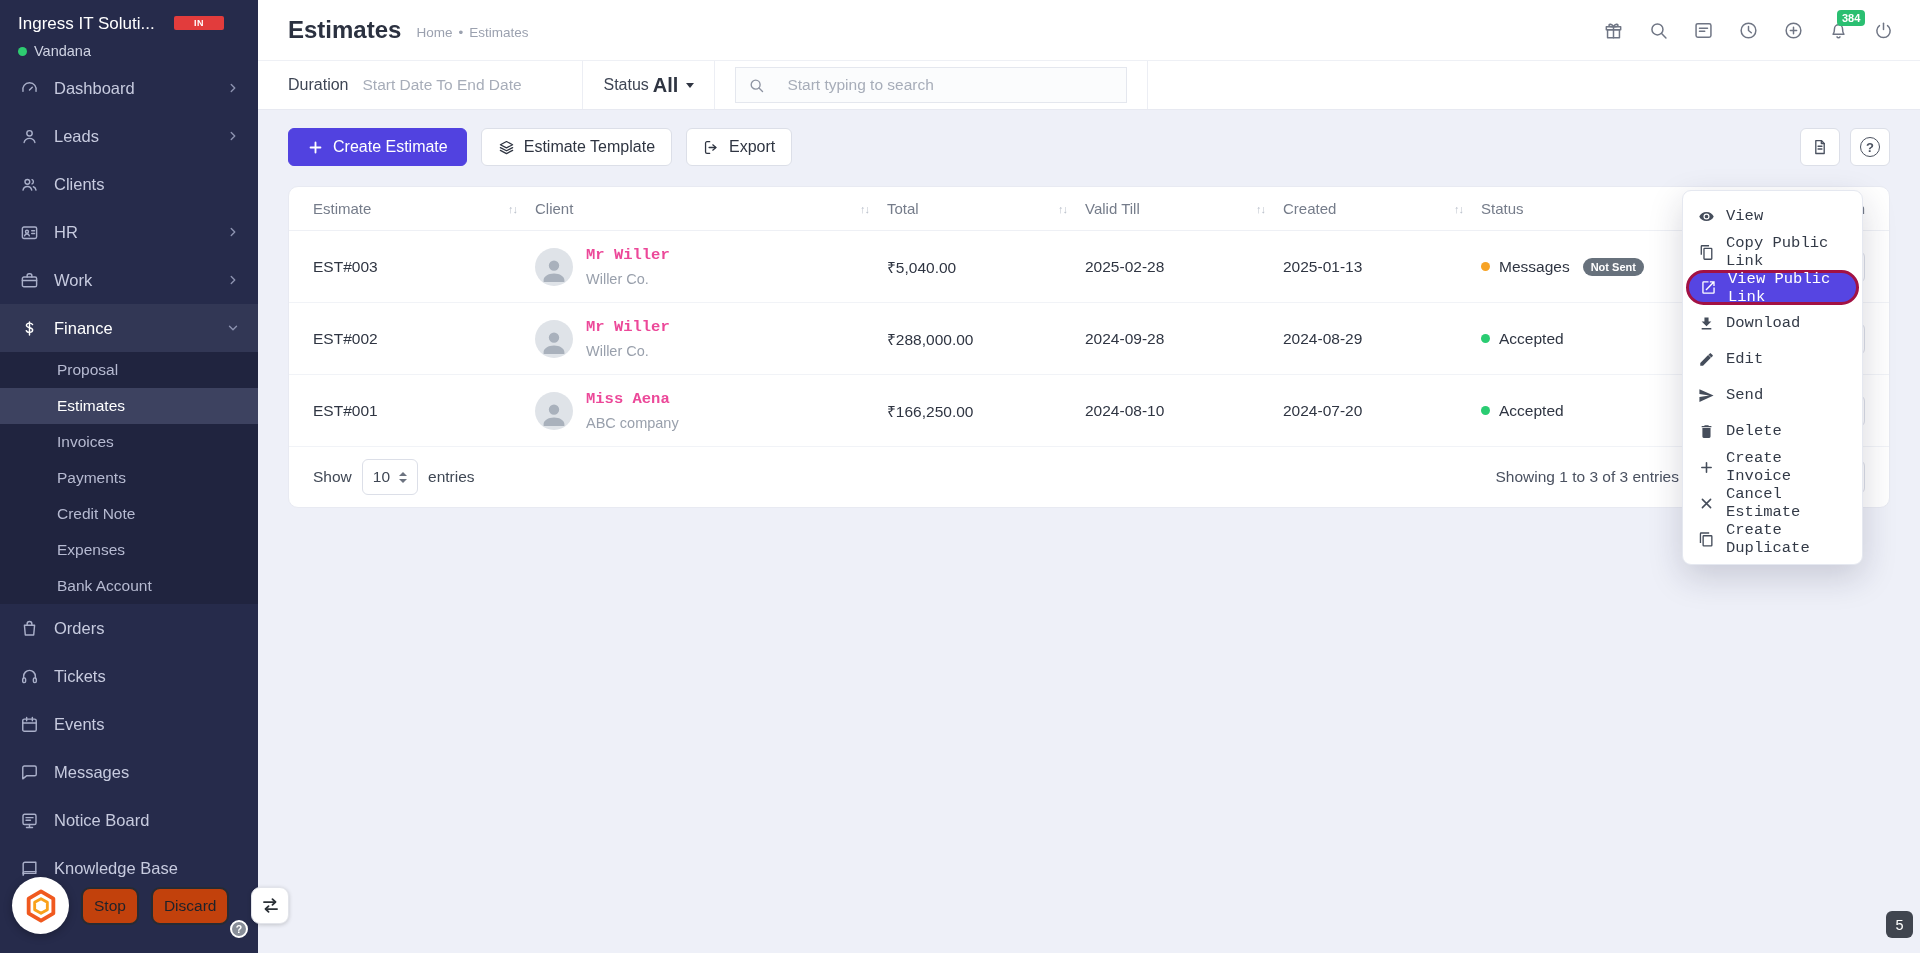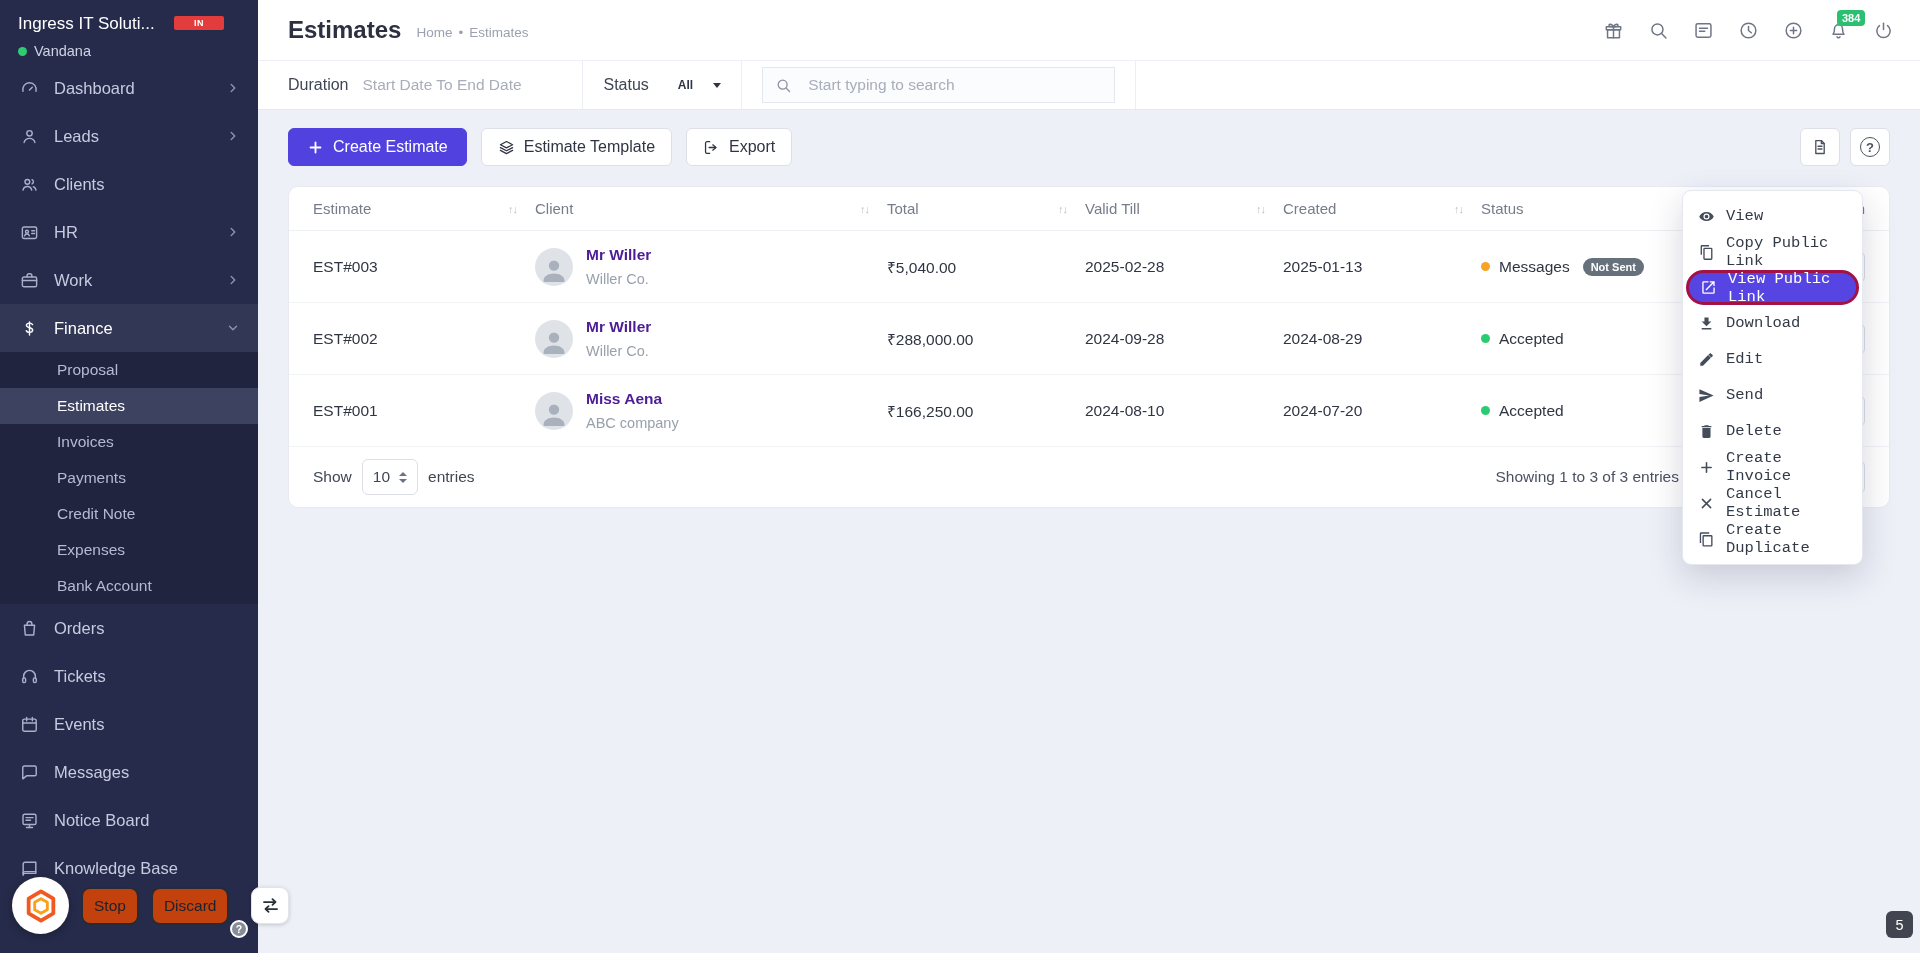--- a/index.html
+++ b/index.html
@@ -32,23 +32,23 @@
   .breadcrumb { margin-left:15px; margin-top:4px; font-size:13.5px; color:#9ba1af; display:flex; align-items:center; gap:6px; }
   .top-icons { margin-left:auto; display:flex; align-items:center; gap:24px; color:#6f7584; }
   .tic { width:21px; height:21px; position:relative; color:#6f7584; }
   .notif-badge { position:absolute; top:-10px; left:9px; background:#2abf71; color:#fff; font-size:11px; font-weight:700; padding:2px 5px; border-radius:4px; line-height:1.1; }
 
   .filterbar { height:49px; background:#fff; display:flex; align-items:center; padding:0 30px; border-bottom:1px solid #e7e9f1; }
   .f-label { font-size:16px; color:#3e4554; }
   .duration-input { border:none; outline:none; margin-left:14px; width:200px; font-size:15.5px; color:#3e4554; font-family:inherit; background:transparent; }
   .duration-input::placeholder, .search-box input::placeholder { color:#a7adb9; }
   .v-div { width:1px; height:48px; background:#eceef4; margin:0 20px; flex:none; }
-  .status-select { display:flex; align-items:center; gap:20px; margin-left:29px; font-size:12px; font-weight:700; color:#2f3542; }
+  .status-select { display:flex; align-items:center; gap:8px; margin-left:4px; font-size:20px; font-weight:700; color:#2f3542; }
   .caret-dn { width:0; height:0; border-left:4.5px solid transparent; border-right:4.5px solid transparent; border-top:5.5px solid currentColor; }
-  .search-box { display:flex; align-items:center; gap:16px; width:353px; height:36px; border:1px solid #e4e7ee; background:#fbfcfd; border-radius:0; padding:0 12px; color:#8d93a1; }
+  .search-box { display:flex; align-items:center; gap:22px; width:392px; height:36px; border:1px solid #e4e7ee; background:#fbfcfd; border-radius:0; padding:0 12px; color:#8d93a1; }
   .search-box .s-ic { width:17px; height:17px; flex:none; }
   .search-box input { border:none; outline:none; background:transparent; flex:1; font-size:15.5px; color:#3e4554; font-family:inherit; }
 
   .content { padding:18px 30px 0; }
   .toolbar { display:flex; align-items:center; margin-bottom:20px; }
   .btn { height:38px; border-radius:6px; font-size:16px; display:inline-flex; align-items:center; gap:9px; font-family:inherit; }
   .btn-primary { background:#5142e0; border:1px solid #5142e0; color:#fff; padding:0 18px; }
   .btn-outline { background:#fff; border:1px solid #dcdfe8; color:#2f3542; padding:0 16px; margin-left:14px; }
   .b-ic { width:17px; height:17px; flex:none; }
   .toolbar-right { margin-left:auto; display:flex; gap:10px; }
@@ -60,21 +60,21 @@
   .card { background:#fff; border:1px solid #e8eaf2; border-radius:10px; position:relative; }
   .t-head, .t-row { display:grid; grid-template-columns:222px 352px 198px 198px 198px 240px 1fr; align-items:center; padding:0 24px; }
   .t-head { height:44px; border-bottom:1px solid #eef0f5; color:#757c8a; font-size:15px; }
   .h-cell { display:flex; align-items:center; padding-right:18px; }
   .h-cell.h-end { padding-right:0; justify-content:flex-end; }
   .sort { margin-left:auto; font-size:11px; color:#b9bfca; letter-spacing:-1px; }
   .t-row { height:72px; border-bottom:1px solid #f1f3f7; font-size:15.5px; color:#2f3542; }
   .client-cell { display:flex; align-items:center; gap:13px; }
   .avatar { width:38px; height:38px; border-radius:50%; background:#dfe3e8; overflow:hidden; display:flex; align-items:flex-end; justify-content:center; flex:none; }
   .avatar svg { width:32px; height:32px; }
-  .client-name { display:block; font-weight:700; font-size:15.5px; color:#4c1d95; }
+  .client-name { display:block; font-weight:700; font-size:15.5px; color:#ec4899;font-family:Liberation Mono, monospace; }
   .client-company { display:block; margin-top:7px; font-size:14.5px; color:#99a0ac; }
   .status-cell { display:flex; align-items:center; gap:9px; }
   .dot { width:9px; height:9px; border-radius:50%; flex:none; }
   .dot-waiting { background:#f7a325; }
   .dot-accepted { background:#2acc72; }
   .status-pill { background:#67717c; color:#fff; font-size:11px; font-weight:700; padding:3px 8px; border-radius:10px; margin-left:4px; }
   .status-pill:empty { display:none; }
   .action-cell { display:flex; justify-content:flex-end; }
   .action-btn { width:44px; height:32px; background:#fff; border:1px solid #dcdfe8; border-radius:6px; display:flex; align-items:center; justify-content:center; color:#4b5260; }
   .t-foot { height:60px; display:flex; align-items:center; padding:0 24px; font-size:15.5px; color:#3f4754; position:relative; }

